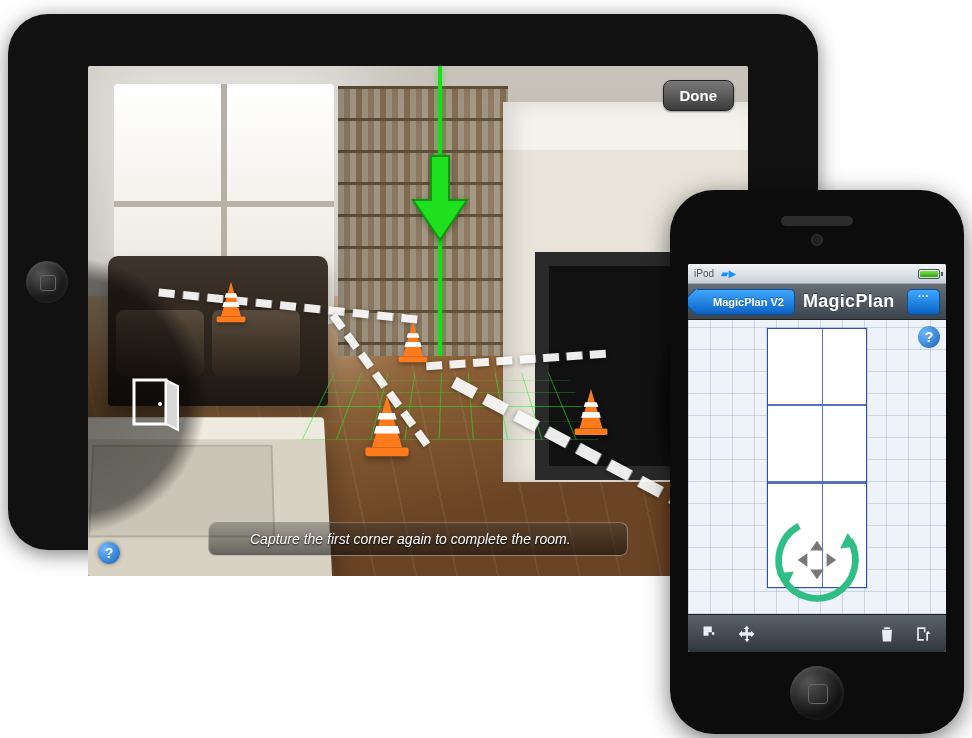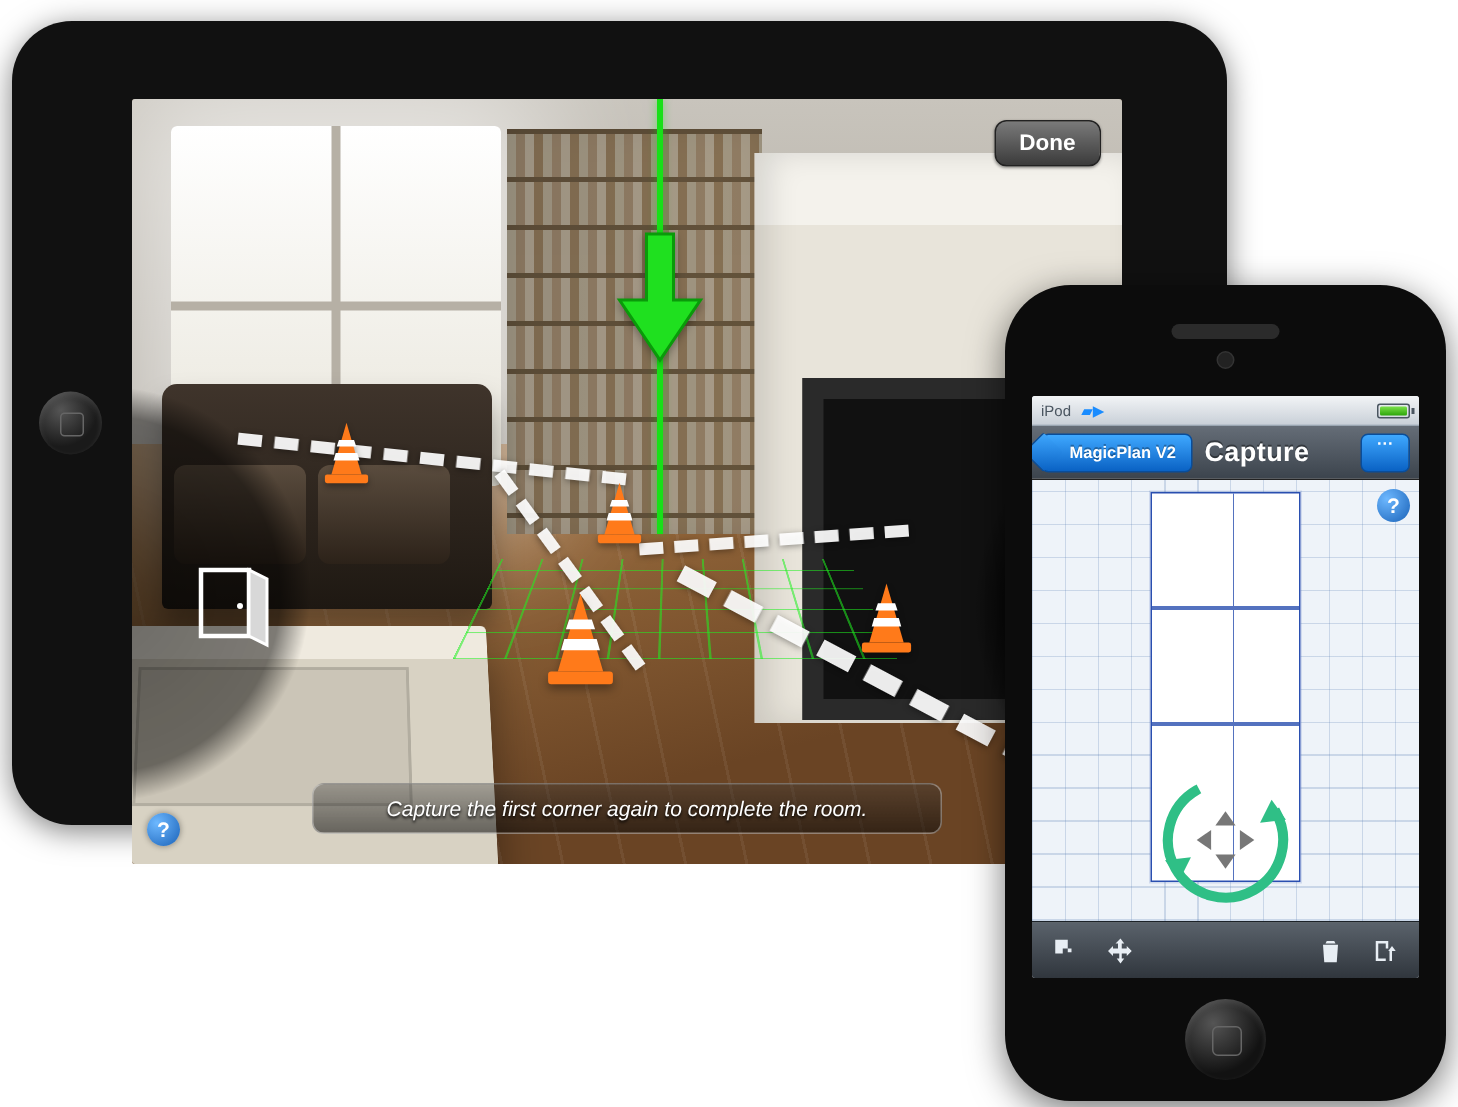--- a/index.html
+++ b/index.html
@@ -131,24 +131,24 @@
     border:1px solid #222; border-radius:8px;
     box-shadow: 0 1px 2px rgba(0,0,0,.4); cursor:pointer; }
 
   .help-btn{ position:absolute; left:10px; bottom:12px;
     width:22px; height:22px; border-radius:50%;
     background: radial-gradient(circle at 30% 30%, #6db8ff,#1a62b8);
     color:#fff; font-weight:700; font-size:14px; text-align:center; line-height:22px;
     box-shadow:0 0 4px rgba(0,0,0,.4); cursor:pointer; }
 
   .hint-bar{ position:absolute; left:50%; bottom:20px; transform:translateX(-50%);
-    min-width:420px; padding:8px 12px;
+    min-width:420px; padding:8px 41px;
     background: linear-gradient(180deg, rgba(60,60,60,.35), rgba(10,10,10,.55));
     border:1px solid rgba(255,255,255,.35); border-radius:8px;
-    color:#fff; font-size:14px; font-style:italic; text-align:center;
+    color:#fff; font-size:14px; font-style:italic; 
     text-shadow:0 1px 2px #000; }
 
   
   .iphone{ position:absolute; right:8px; top:190px;
     width:294px; height:544px; background:#0c0c0c; border-radius:44px;
     box-shadow: 0 6px 24px rgba(0,0,0,.55); }
   .iphone-top{ position:absolute; left:50%; top:26px; transform:translateX(-50%);
     width:72px; height:10px; background:#2b2b2b; border-radius:6px; }
   .iphone-cam{ position:absolute; left:50%; top:44px; transform:translateX(-50%);
     width:12px; height:12px; background:#222; border-radius:50%; border:1px solid #333; }
@@ -325,21 +325,21 @@
       </span>
       <span class="batt">
         <span class="batt-body">
             <span class="batt-fill"></span>
           </span>
       </span>
     </div>
 
     <div class="nav-bar">
       <div class="back-btn">MagicPlan V2</div>
-      <div class="nav-title">Capture</div>
+      <div class="nav-title">MagicPlan</div>
       <div class="right-btn">···</div>
     </div>
 
     <div class="canvas">
       <div class="help2">?</div>
 
       <div class="plan"></div>
 
       <div class="rotate-ring">
         <svg viewBox="0 0 100 100">

